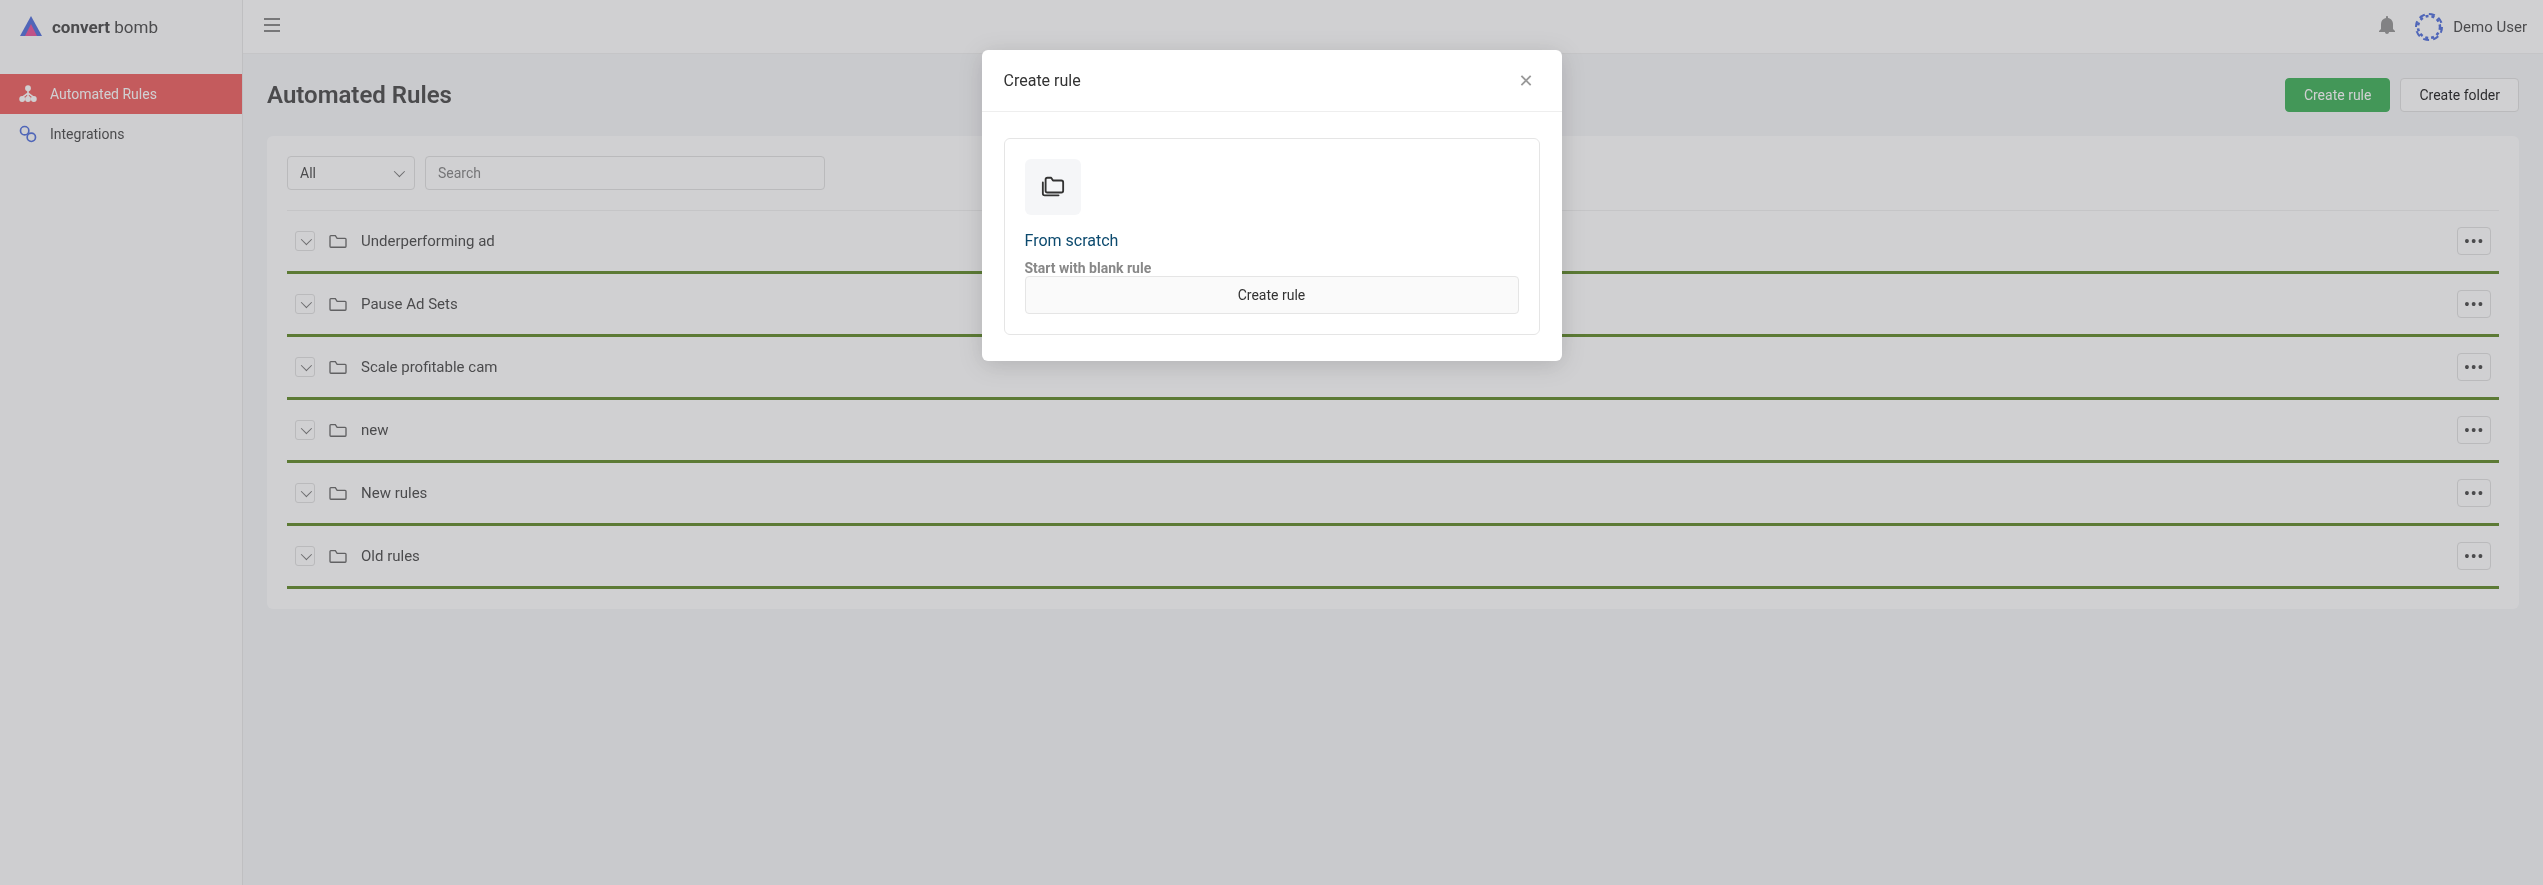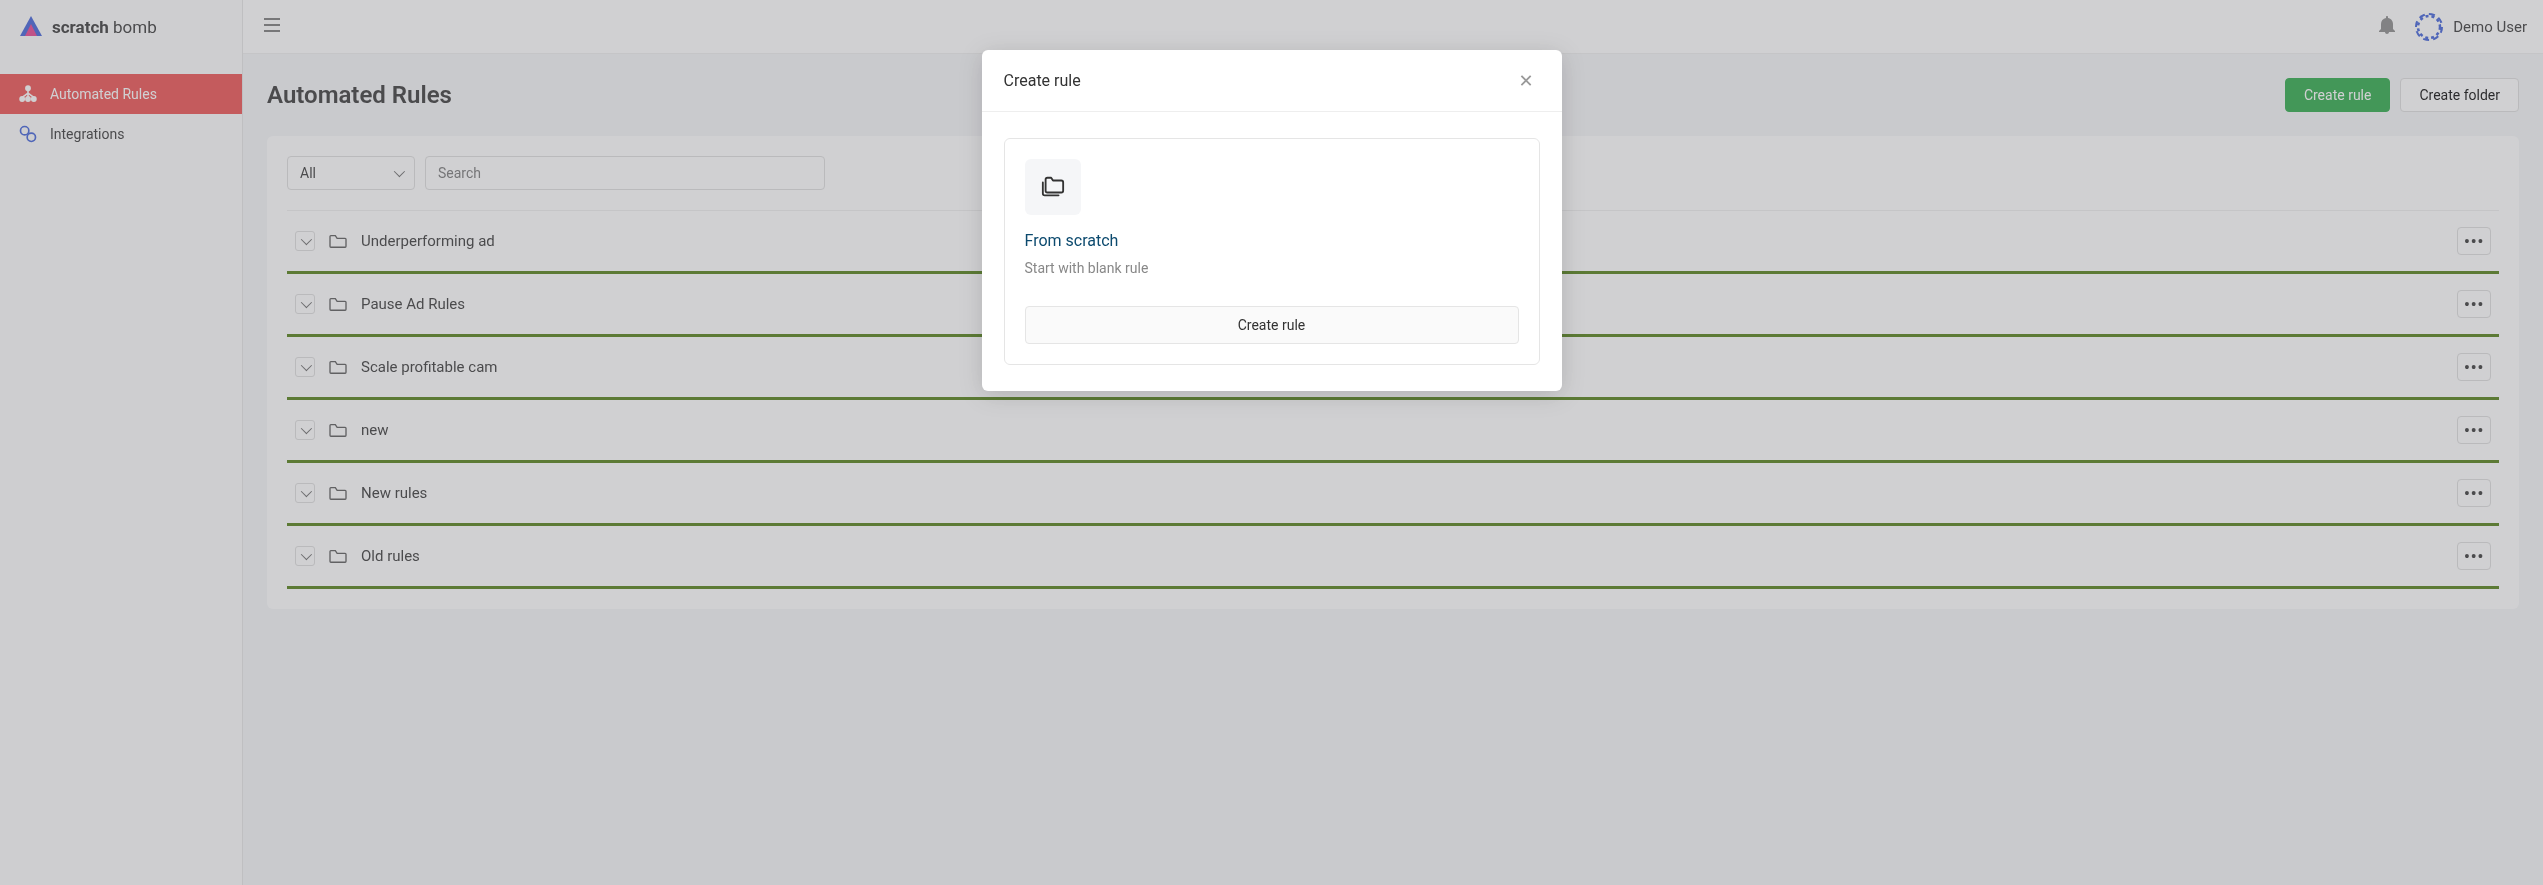--- a/index.html
+++ b/index.html
@@ -271,21 +271,21 @@
       margin-bottom: 16px;
     }
     .card-title {
       font-size: 16px;
       color: #0c4a6e;
       margin-bottom: 10px;
     }
     .card-sub {
       font-size: 14px;
       color: #888;
-      margin-bottom: 30px;
+      font-weight: bold;
     }
     .card-btn {
       padding: 10px;
       border: 1px solid #e5e5e5;
       border-radius: 4px;
       background: #fafafa;
       font-size: 14px;
       cursor: pointer;
       font-family: inherit;
       color: #333;
@@ -304,21 +304,21 @@
 <div class="app">
   <aside class="sidebar">
     <div class="logo-area">
       <div class="logo-mark">
         <svg viewBox="0 0 26 26" width="26" height="26">
           <polygon points="2,22 13,2 24,22" fill="#3b5dd8"></polygon>
           <polygon points="7,22 13,10 19,22" fill="#e83e8c"></polygon>
         </svg>
       </div>
       <div class="logo-text">
-        <strong>scratch</strong><span> bomb</span>
+        <strong>convert</strong><span> bomb</span>
       </div>
     </div>
     <nav class="nav-list">
       <div class="nav-item active">
         <svg width="20" height="20" viewBox="0 0 24 24" fill="none" stroke="#fff" stroke-width="2">
           <circle cx="12" cy="5" r="2.5" fill="#fff"></circle>
           <circle cx="5" cy="18" r="2.5" fill="#fff"></circle>
           <circle cx="12" cy="18" r="2.5" fill="#fff"></circle>
           <circle cx="19" cy="18" r="2.5" fill="#fff"></circle>
           <path d="M12 7v4M12 11L5 16M12 11l7 5M12 11v5"></path>
@@ -396,21 +396,21 @@
     </div>
             </div>
             <div class="folder-row">
     <div class="folder-left">
       <span class="chevron-btn">
         <span class="chev-down"></span>
       </span>
       <svg width="18" height="16" viewBox="0 0 20 18" fill="none" stroke="#555" stroke-width="1.5">
         <path d="M2 3h5l2 3h9a1 1 0 0 1 1 1v8a1 1 0 0 1-1 1H2a1 1 0 0 1-1-1V4a1 1 0 0 1 1-1z"></path>
       </svg>
-      <span class="folder-name">Pause Ad Rules</span>
+      <span class="folder-name">Pause Ad Sets</span>
     </div>
     <div class="more-btn">
       <span>•••</span>
     </div>
             </div>
             <div class="folder-row">
     <div class="folder-left">
       <span class="chevron-btn">
         <span class="chev-down"></span>
       </span>

